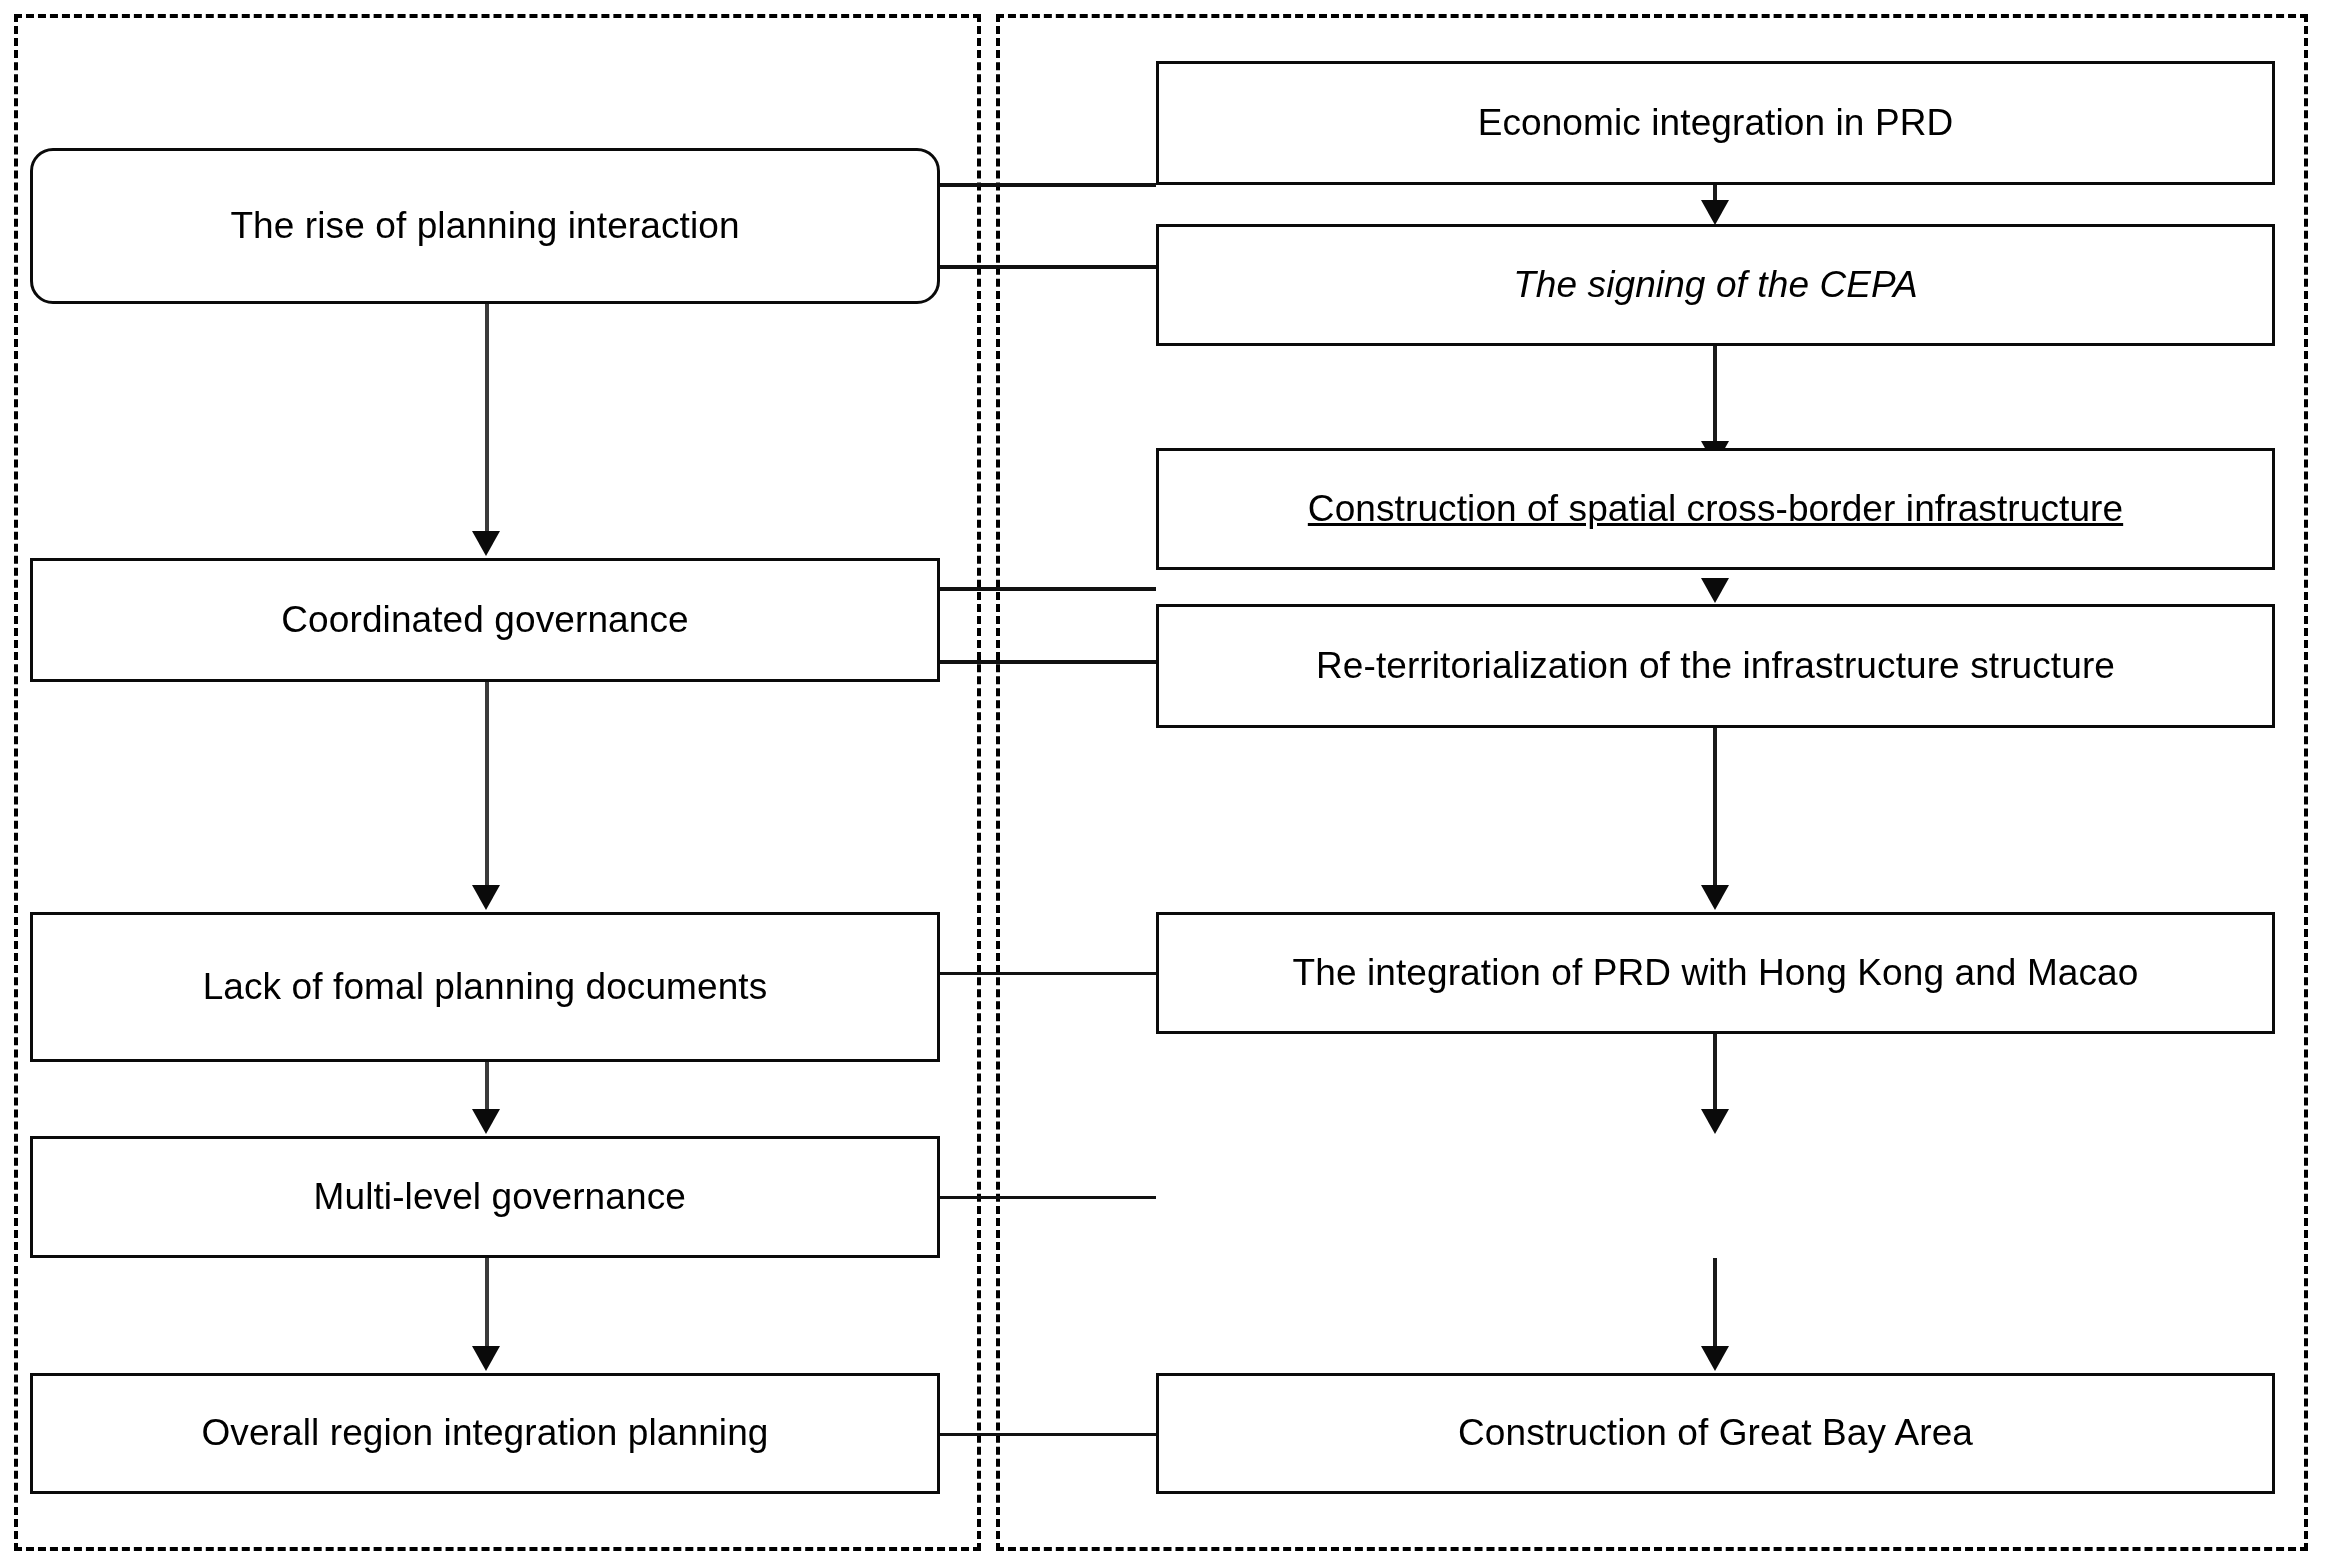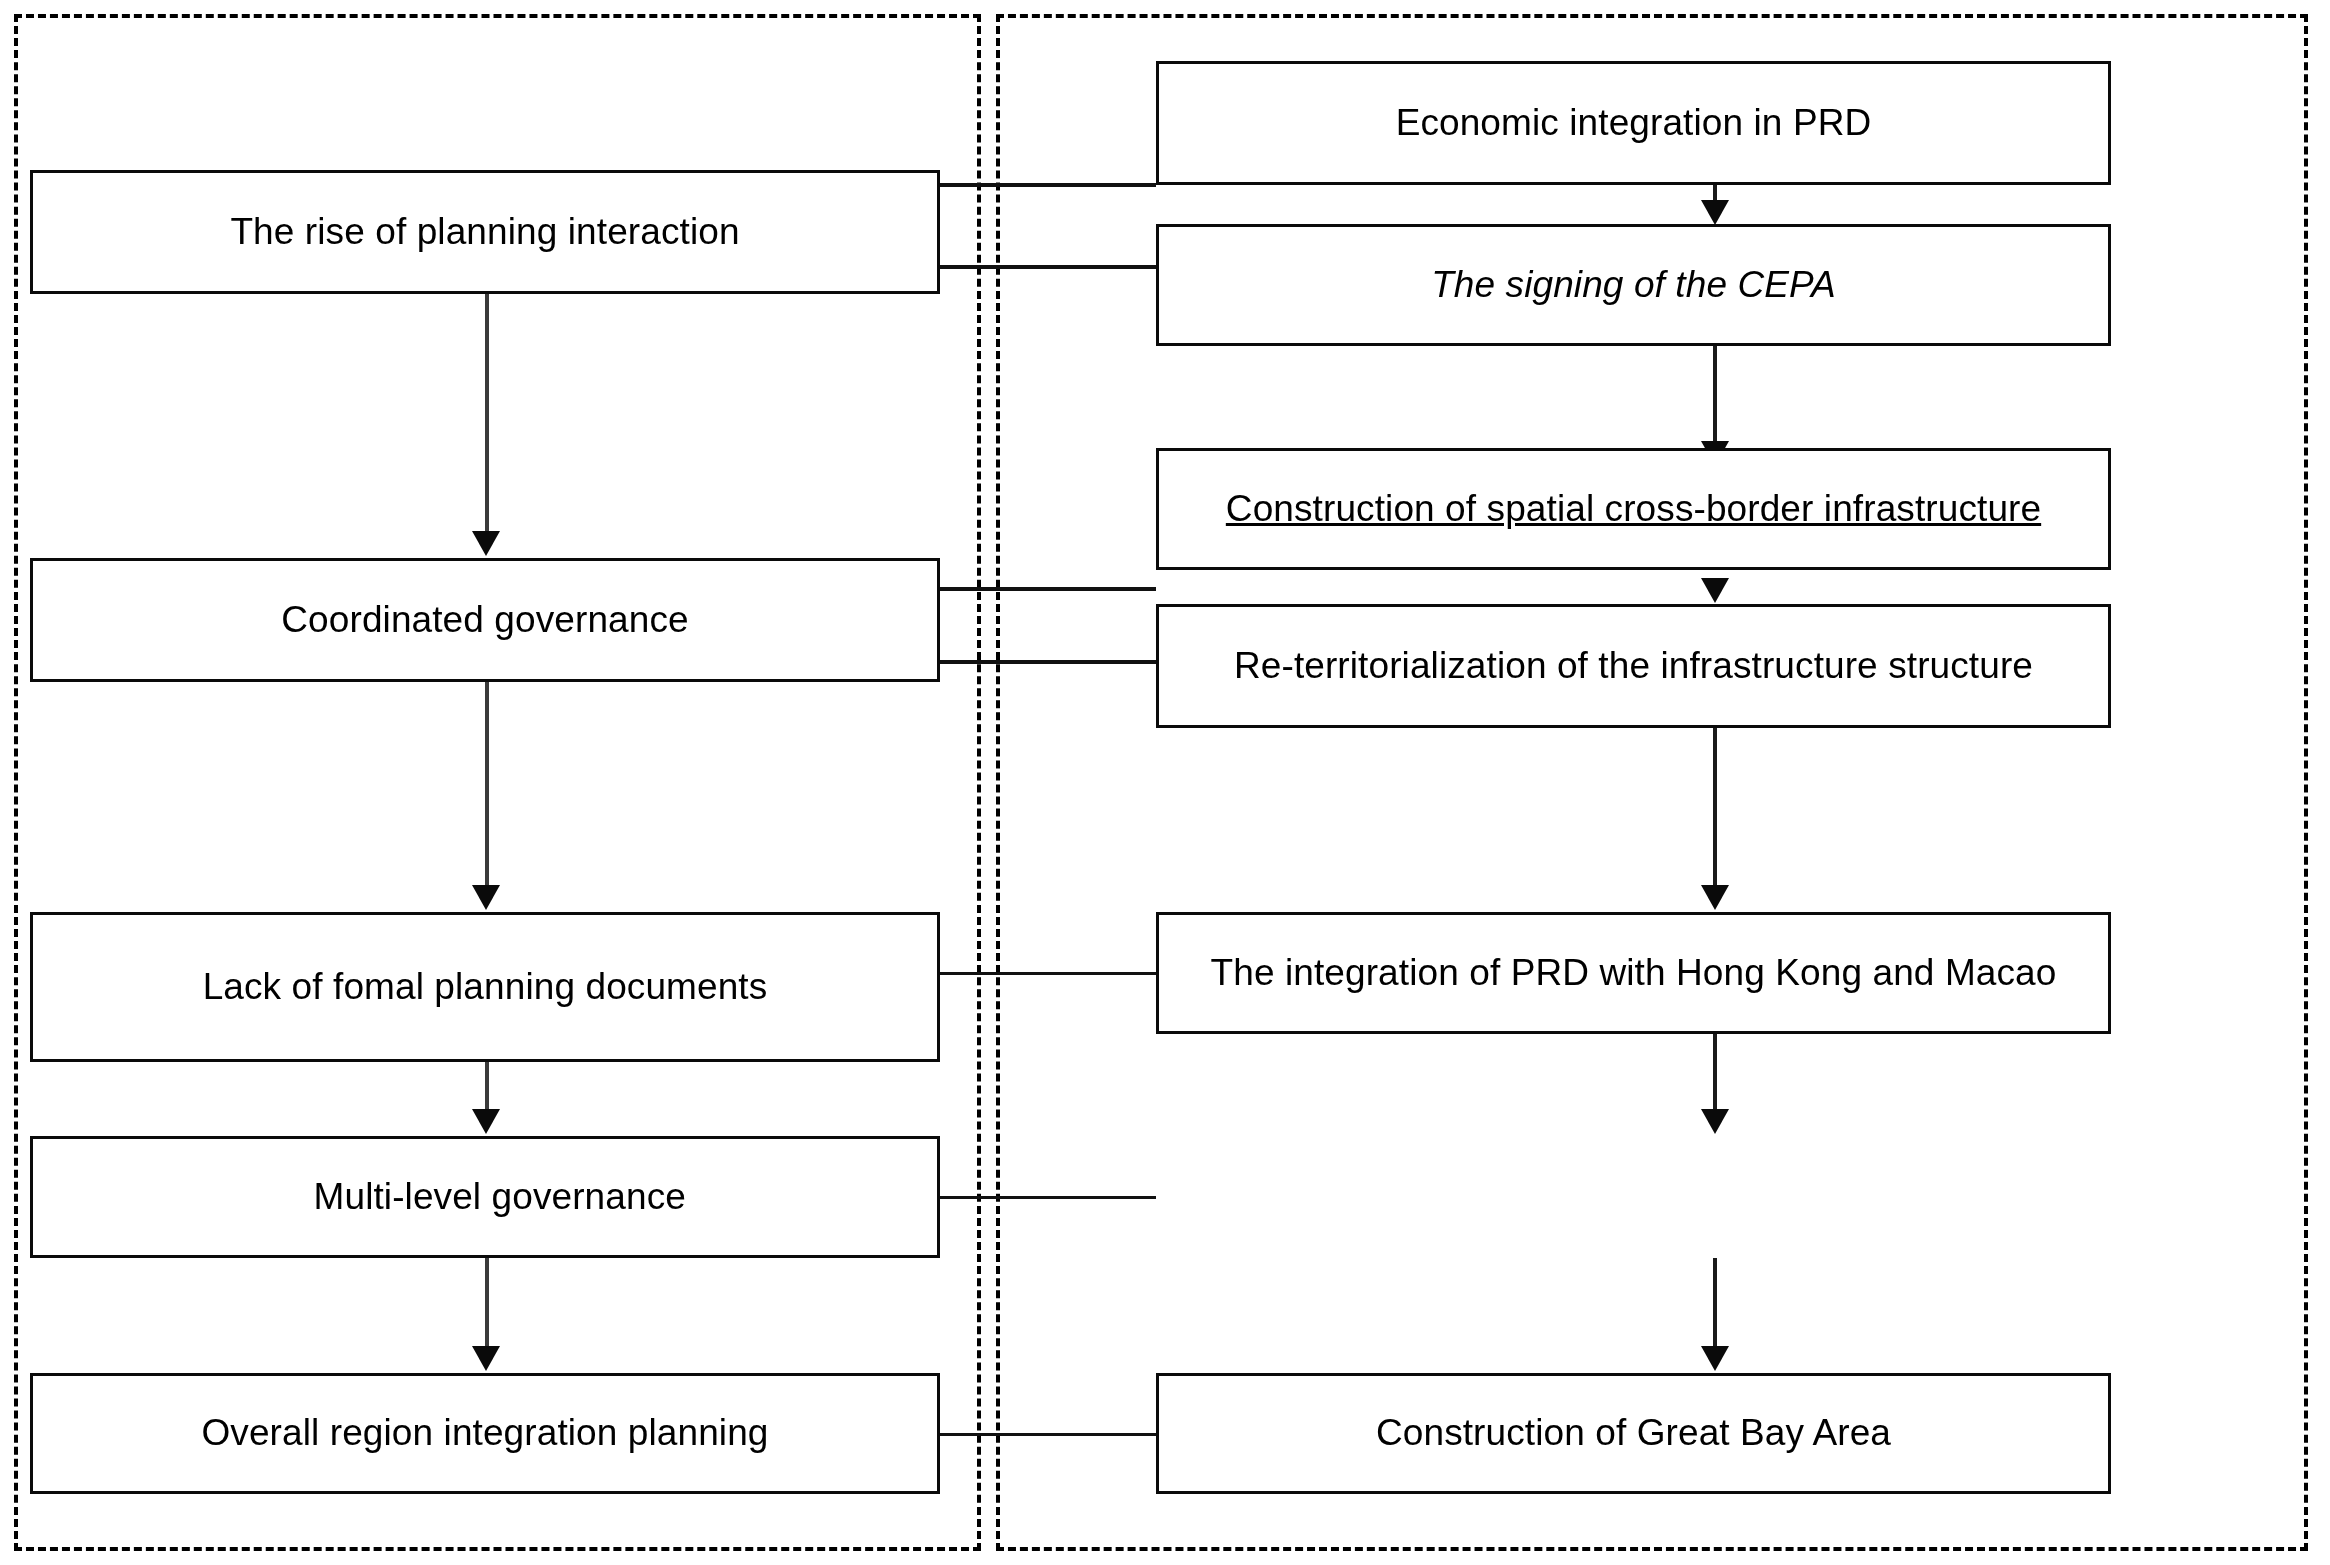--- a/index.html
+++ b/index.html
@@ -39,24 +39,24 @@
     justify-content: center;
     text-align: center;
     color: #000000;
     font-size: 37px;
     line-height: 1.15;
     letter-spacing: 0.1px;
     padding: 0 14.5px;
     font-weight: 400;
   }
   .node-left  { left: 30px;   width: 910px; }
-  .node-right { left: 1156px; width: 955px; }
+  .node-right { left: 1156px; width: 1119px; }
 
   
-  #node-l1 { top: 170px;  height: 124px; }
+  #node-l1 { top: 148px;  height: 156px; border-radius: 23px; }
   #node-l2 { top: 558px;  height: 124px; }
   #node-l3 { top: 912px; height: 150px; }
   #node-l4 { top: 1136px; height: 122px; padding-left: 44px; }
   #node-l5 { top: 1373px; height: 121px; }
 
   
   #node-r1 { top: 61px;   height: 124px; }
   #node-r2 { top: 224px;  height: 122px; font-style: italic; }
   #node-r3 { top: 448px;  height: 122px; text-decoration: underline; }
   #node-r4 { top: 604px;  height: 124px; }

